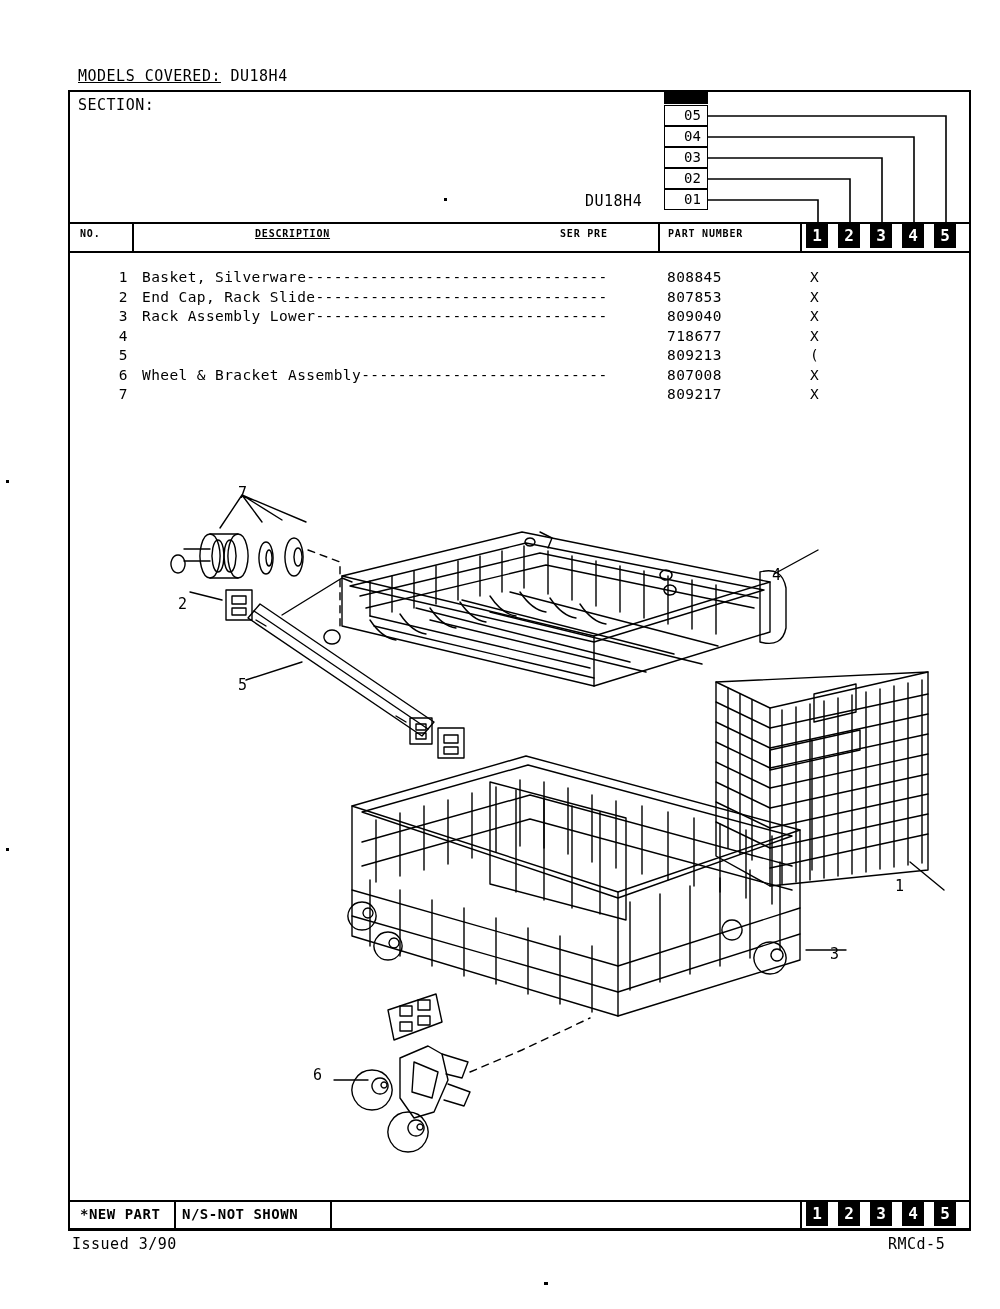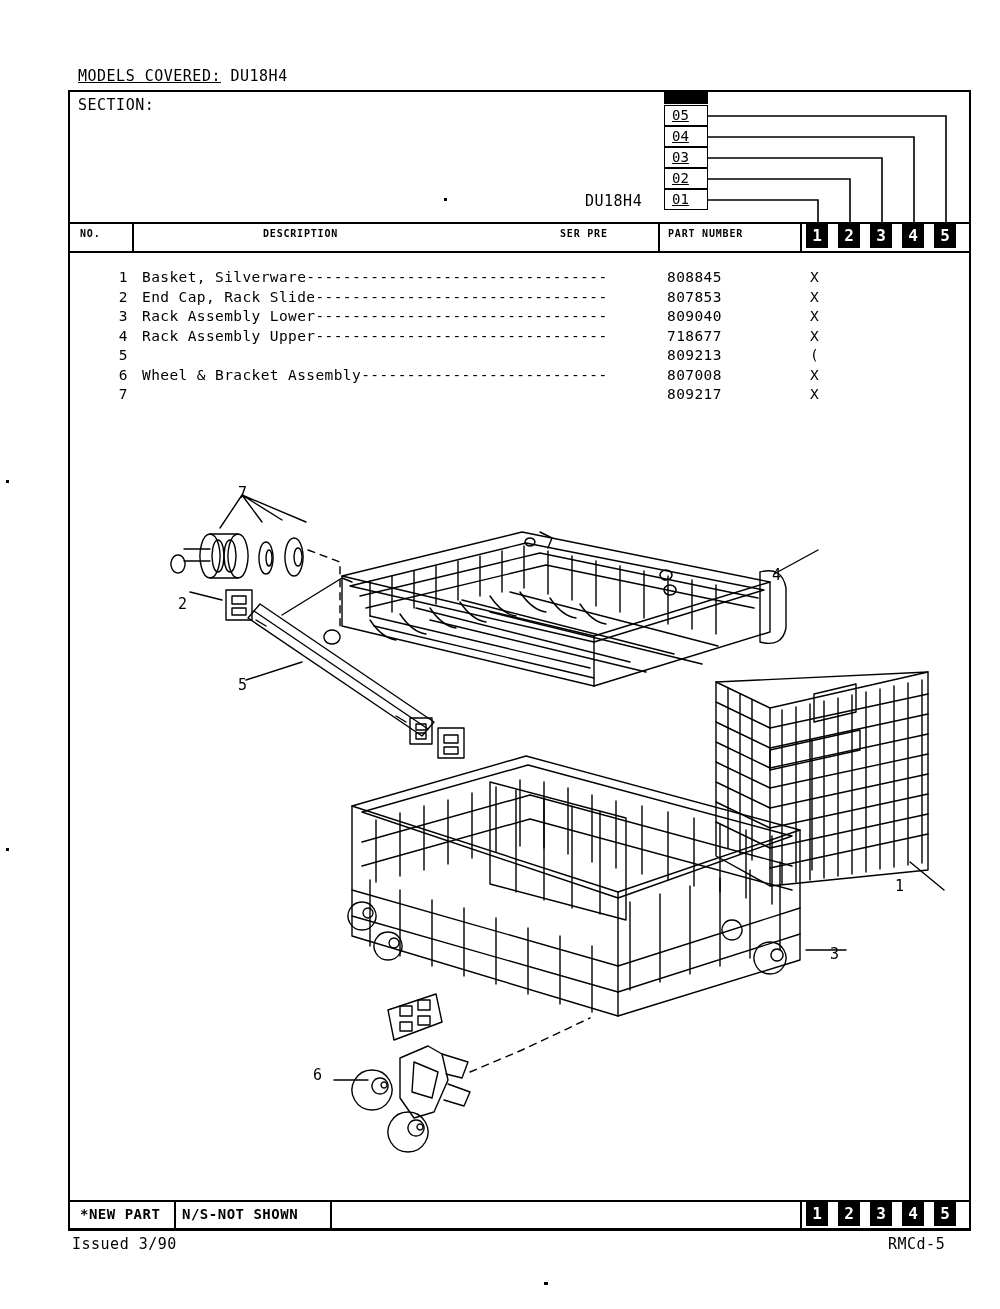--- a/index.html
+++ b/index.html
@@ -66,24 +66,23 @@
   .code-cell {
     position: absolute;
     left: 0;
     width: 44px;
     height: 21px;
     border: 1.5px solid #000;
     box-sizing: border-box;
     font-size: 14px;
     line-height: 18px;
     text-align: left;
-    padding-left: 7px;
+    padding-left: 19px;
     background: #fff;
     letter-spacing: 0px;
-    text-decoration: underline;
   }
   .code-bar {
     position: absolute;
     left: 0;
     top: 0;
     width: 44px;
     height: 12px;
     background: #000;
   }
   .model-name {
@@ -271,21 +270,21 @@
 
   <div class="model-name">DU18H4</div>
 
   <div class="hdr-rule-top"></div>
   <div class="hdr-rule-bottom"></div>
   <div class="hdr-divider" style="left:132px;"></div>
   <div class="hdr-divider" style="left:658px;"></div>
   <div class="hdr-divider" style="left:800px;"></div>
 
   <div class="hdr-text" style="left:80px;">NO.</div>
-  <div class="hdr-text" style="left:263px;">DESCRIPTION</div>
+  <div class="hdr-text" style="left:255px;text-decoration:underline;">DESCRIPTION</div>
   <div class="hdr-text" style="left:560px;">SER PRE</div>
   <div class="hdr-text" style="left:668px;">PART NUMBER</div>
 
   <div class="numbox" style="left:806px; top:204px;">1</div>
   <div class="numbox" style="left:838px; top:204px;">2</div>
   <div class="numbox" style="left:870px; top:204px;">3</div>
   <div class="numbox" style="left:902px; top:204px;">4</div>
   <div class="numbox" style="left:934px; top:204px;">5</div>
 
   <div class="parts-list">
@@ -302,21 +301,20 @@
       <span class="p-x">X</span>
     </div>
     <div class="prow">
       <span class="p-no">3</span>
       <span class="p-desc"><span>Rack Assembly Lower</span><span>--------------------------------</span></span>
       <span class="p-part">809040</span>
       <span class="p-x">X</span>
     </div>
     <div class="prow">
       <span class="p-no">4</span>
-      <span class="p-desc"><span>Rack Assembly Upper</span><span>--------------------------------</span></span>
       <span class="p-part">718677</span>
       <span class="p-x">X</span>
     </div>
     <div class="prow">
       <span class="p-no">5</span>
       <span class="p-part">809213</span>
       <span class="p-x">(</span>
     </div>
     <div class="prow">
       <span class="p-no">6</span>

